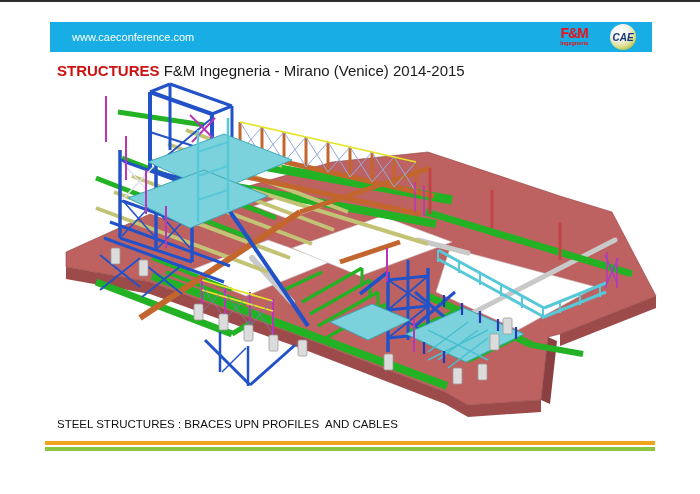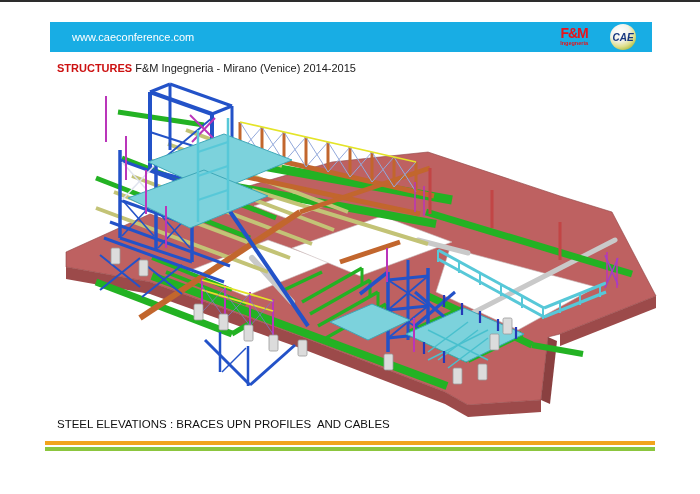--- a/index.html
+++ b/index.html
@@ -8,21 +8,21 @@
   .top-rule{position:absolute;left:0;top:0;width:700px;height:2px;background:#2d2d2d;}
   .topbar{position:absolute;left:50px;top:22px;width:602px;height:30px;background:var(--c-header_bar,#18ADE4);}
   .topbar-url{position:absolute;left:22px;top:0;height:39px;line-height:30px;color:#fff;font-size:11px;}
   .fm-logo{position:absolute;right:64px;top:4px;text-align:center;color:var(--c-logo_red,#E8131B);line-height:1;}
   .fm-logo .l1{font-size:14px;font-weight:bold;letter-spacing:-1px;}
   .fm-logo .l2{font-size:5.5px;font-weight:bold;margin-top:1px;}
   .cae-logo{position:absolute;right:16px;top:2px;width:26px;height:26px;border-radius:50%;
     background:radial-gradient(circle at 38% 30%, #ffffff 0%, #f2f2ea 38%, #dede8a 62%, #a9ba42 82%, #879731 100%);
     display:flex;align-items:center;justify-content:center;text-align:center;}
   .cae-logo span{color:#15357f;font-weight:bold;font-style:italic;font-size:10px;letter-spacing:0;}
-  .title{position:absolute;left:57px;top:62px;font-size:11px;white-space:pre;}
+  .title{position:absolute;left:57px;top:62px;font-size:15px;white-space:pre;}
   .title .lead{color:var(--c-title_red,#CC1111);font-weight:bold;}
   .title .rest{color:#1b1b1b;}
   .caption{position:absolute;left:57px;top:418px;font-size:11.5px;color:#101010;white-space:pre;}
   .stripe-orange{position:absolute;left:45px;top:441px;width:610px;height:4px;background:var(--c-stripe_orange,#F2A41C);}
   .stripe-green{position:absolute;left:45px;top:447px;width:610px;height:4px;background:var(--c-stripe_green,#8CC63E);}
   svg.model{position:absolute;left:0;top:0;}
 </style>
 </head>
 <body>
 
@@ -290,16 +290,16 @@
       <rect x="269" y="335" width="9" height="16" rx="1.5"></rect>
       <rect x="453" y="368" width="9" height="16" rx="1.5"></rect>
       <rect x="478" y="364" width="9" height="16" rx="1.5"></rect>
       <rect x="490" y="334" width="9" height="16" rx="1.5"></rect>
       <rect x="503" y="318" width="9" height="16" rx="1.5"></rect>
       <rect x="384" y="354" width="9" height="16" rx="1.5"></rect>
       <rect x="298" y="340" width="9" height="16" rx="1.5"></rect>
     </g>
   </svg>
 
-  <div class="caption">STEEL ELEVATIONS : BRACES UPN PROFILES  AND CABLES</div>
+  <div class="caption">STEEL STRUCTURES : BRACES UPN PROFILES  AND CABLES</div>
   <div class="stripe-orange"></div>
   <div class="stripe-green"></div>
 </div>
 
 </body></html>

